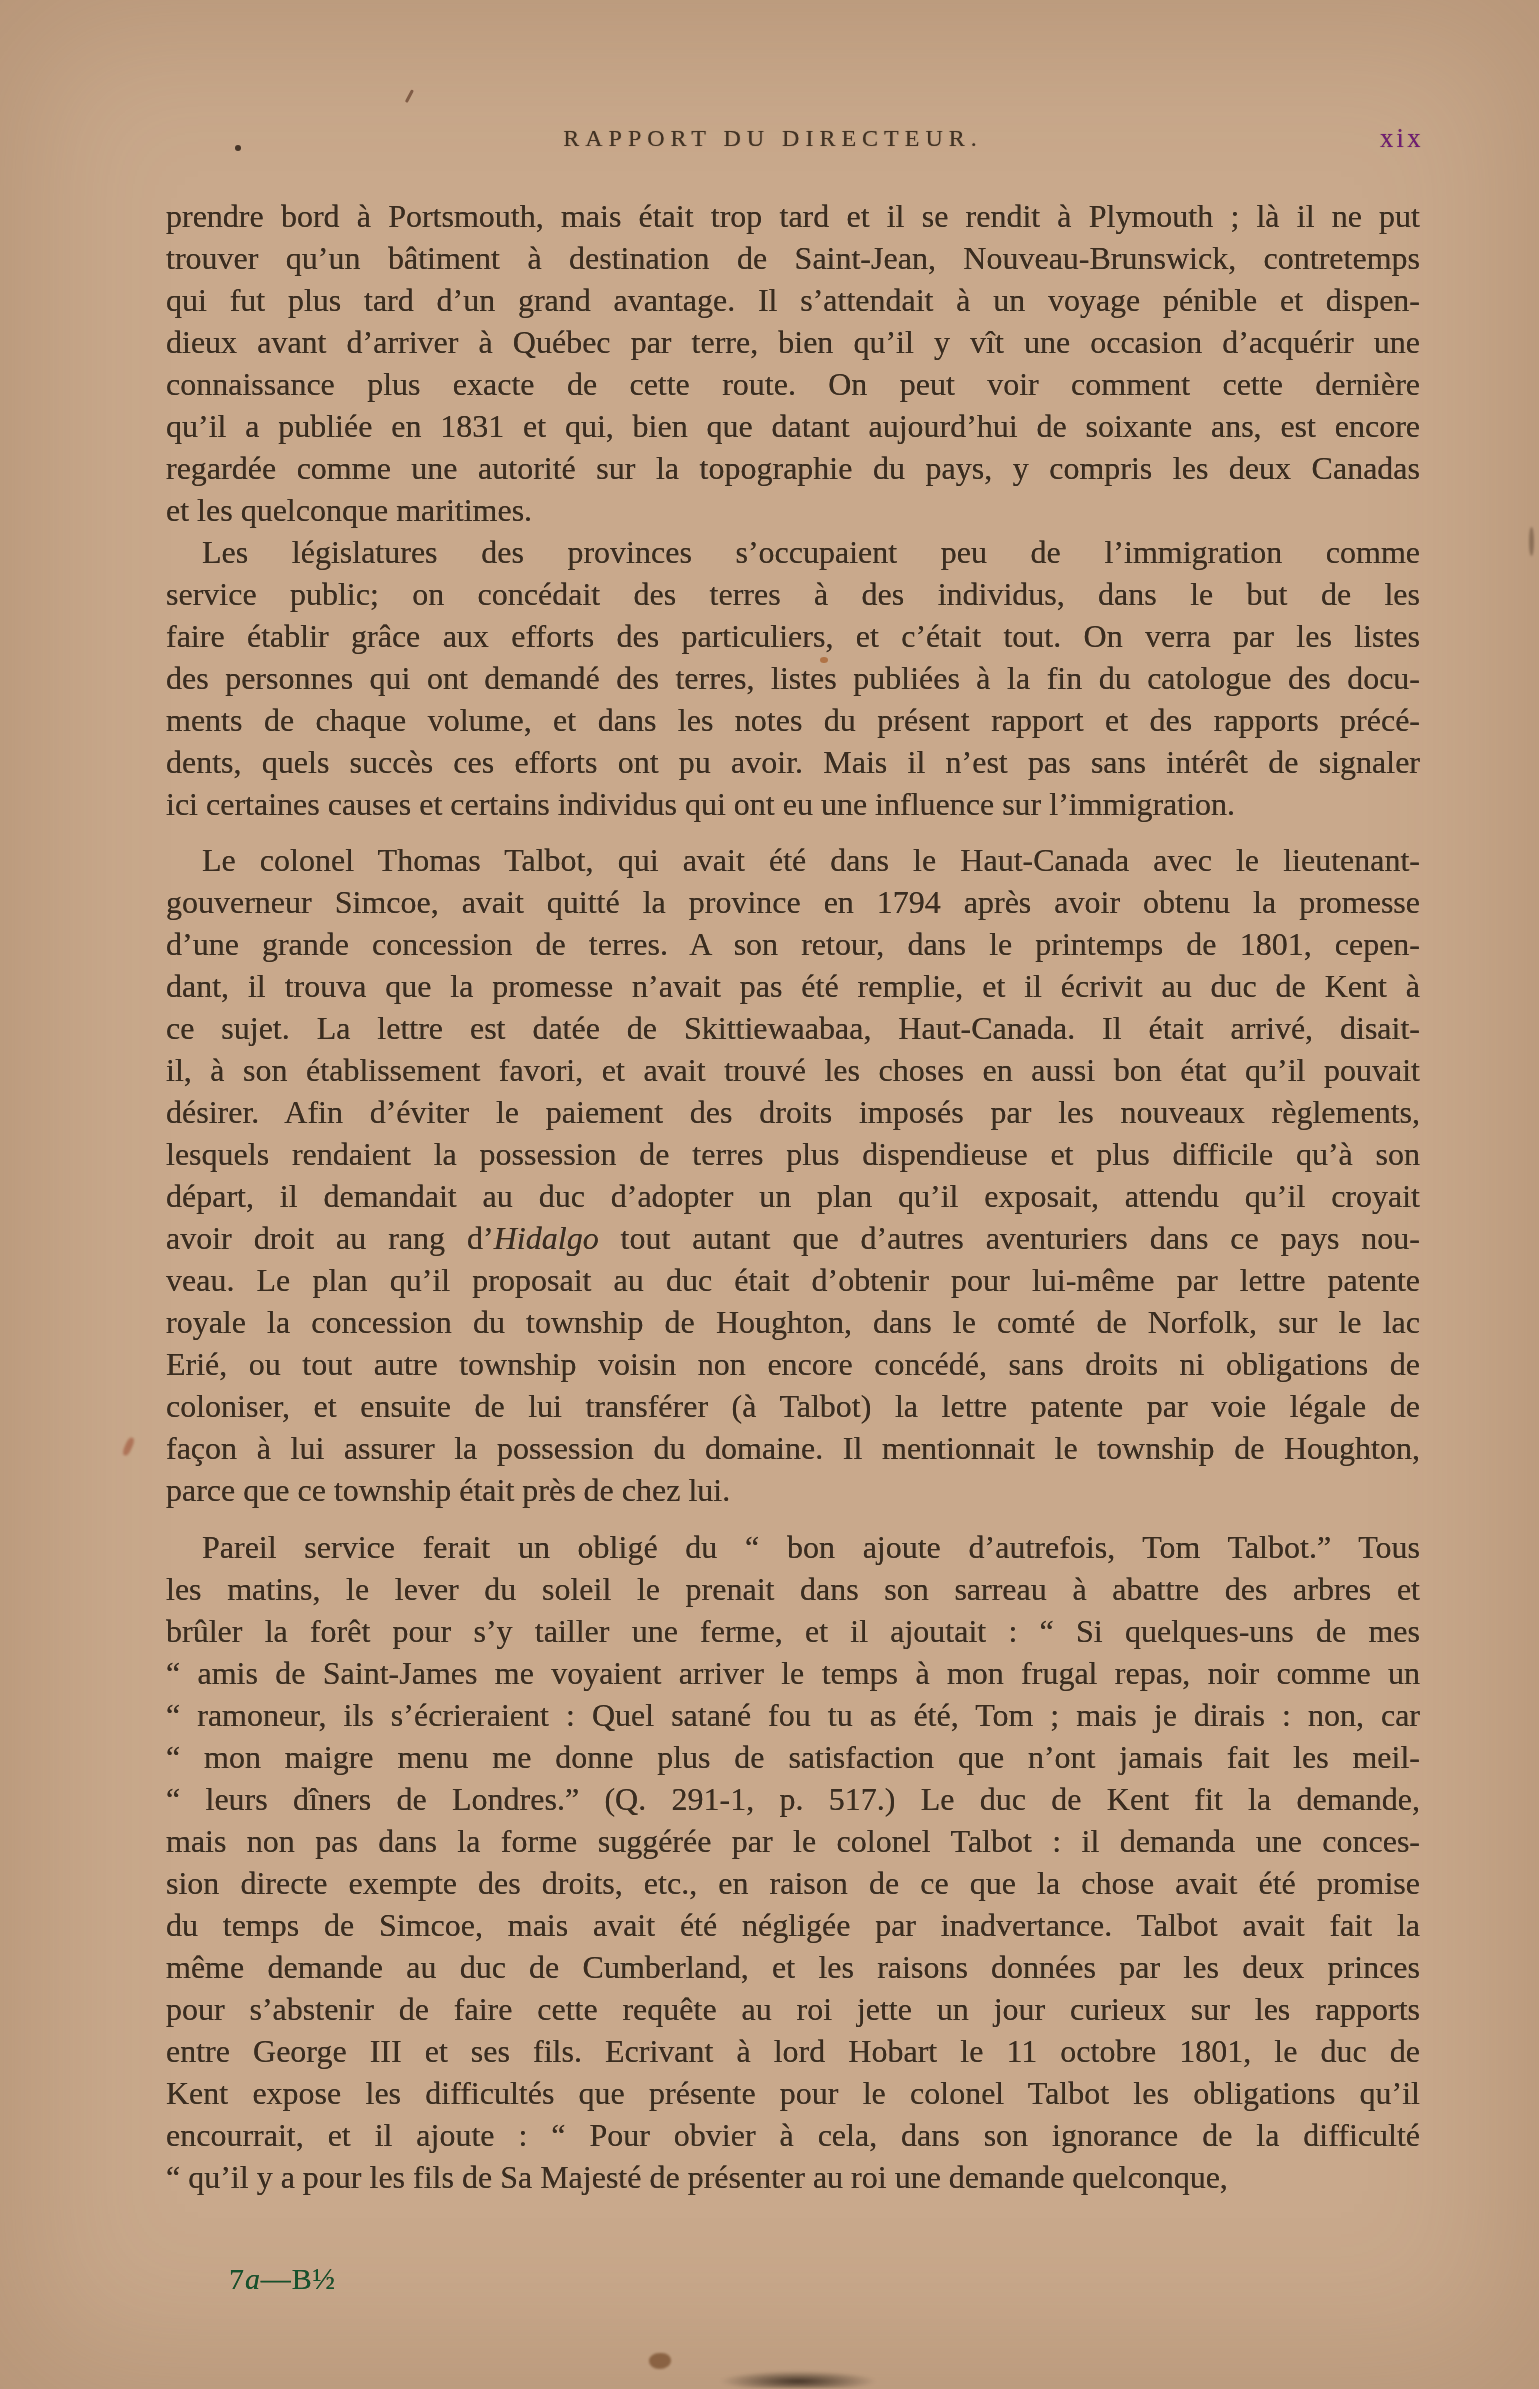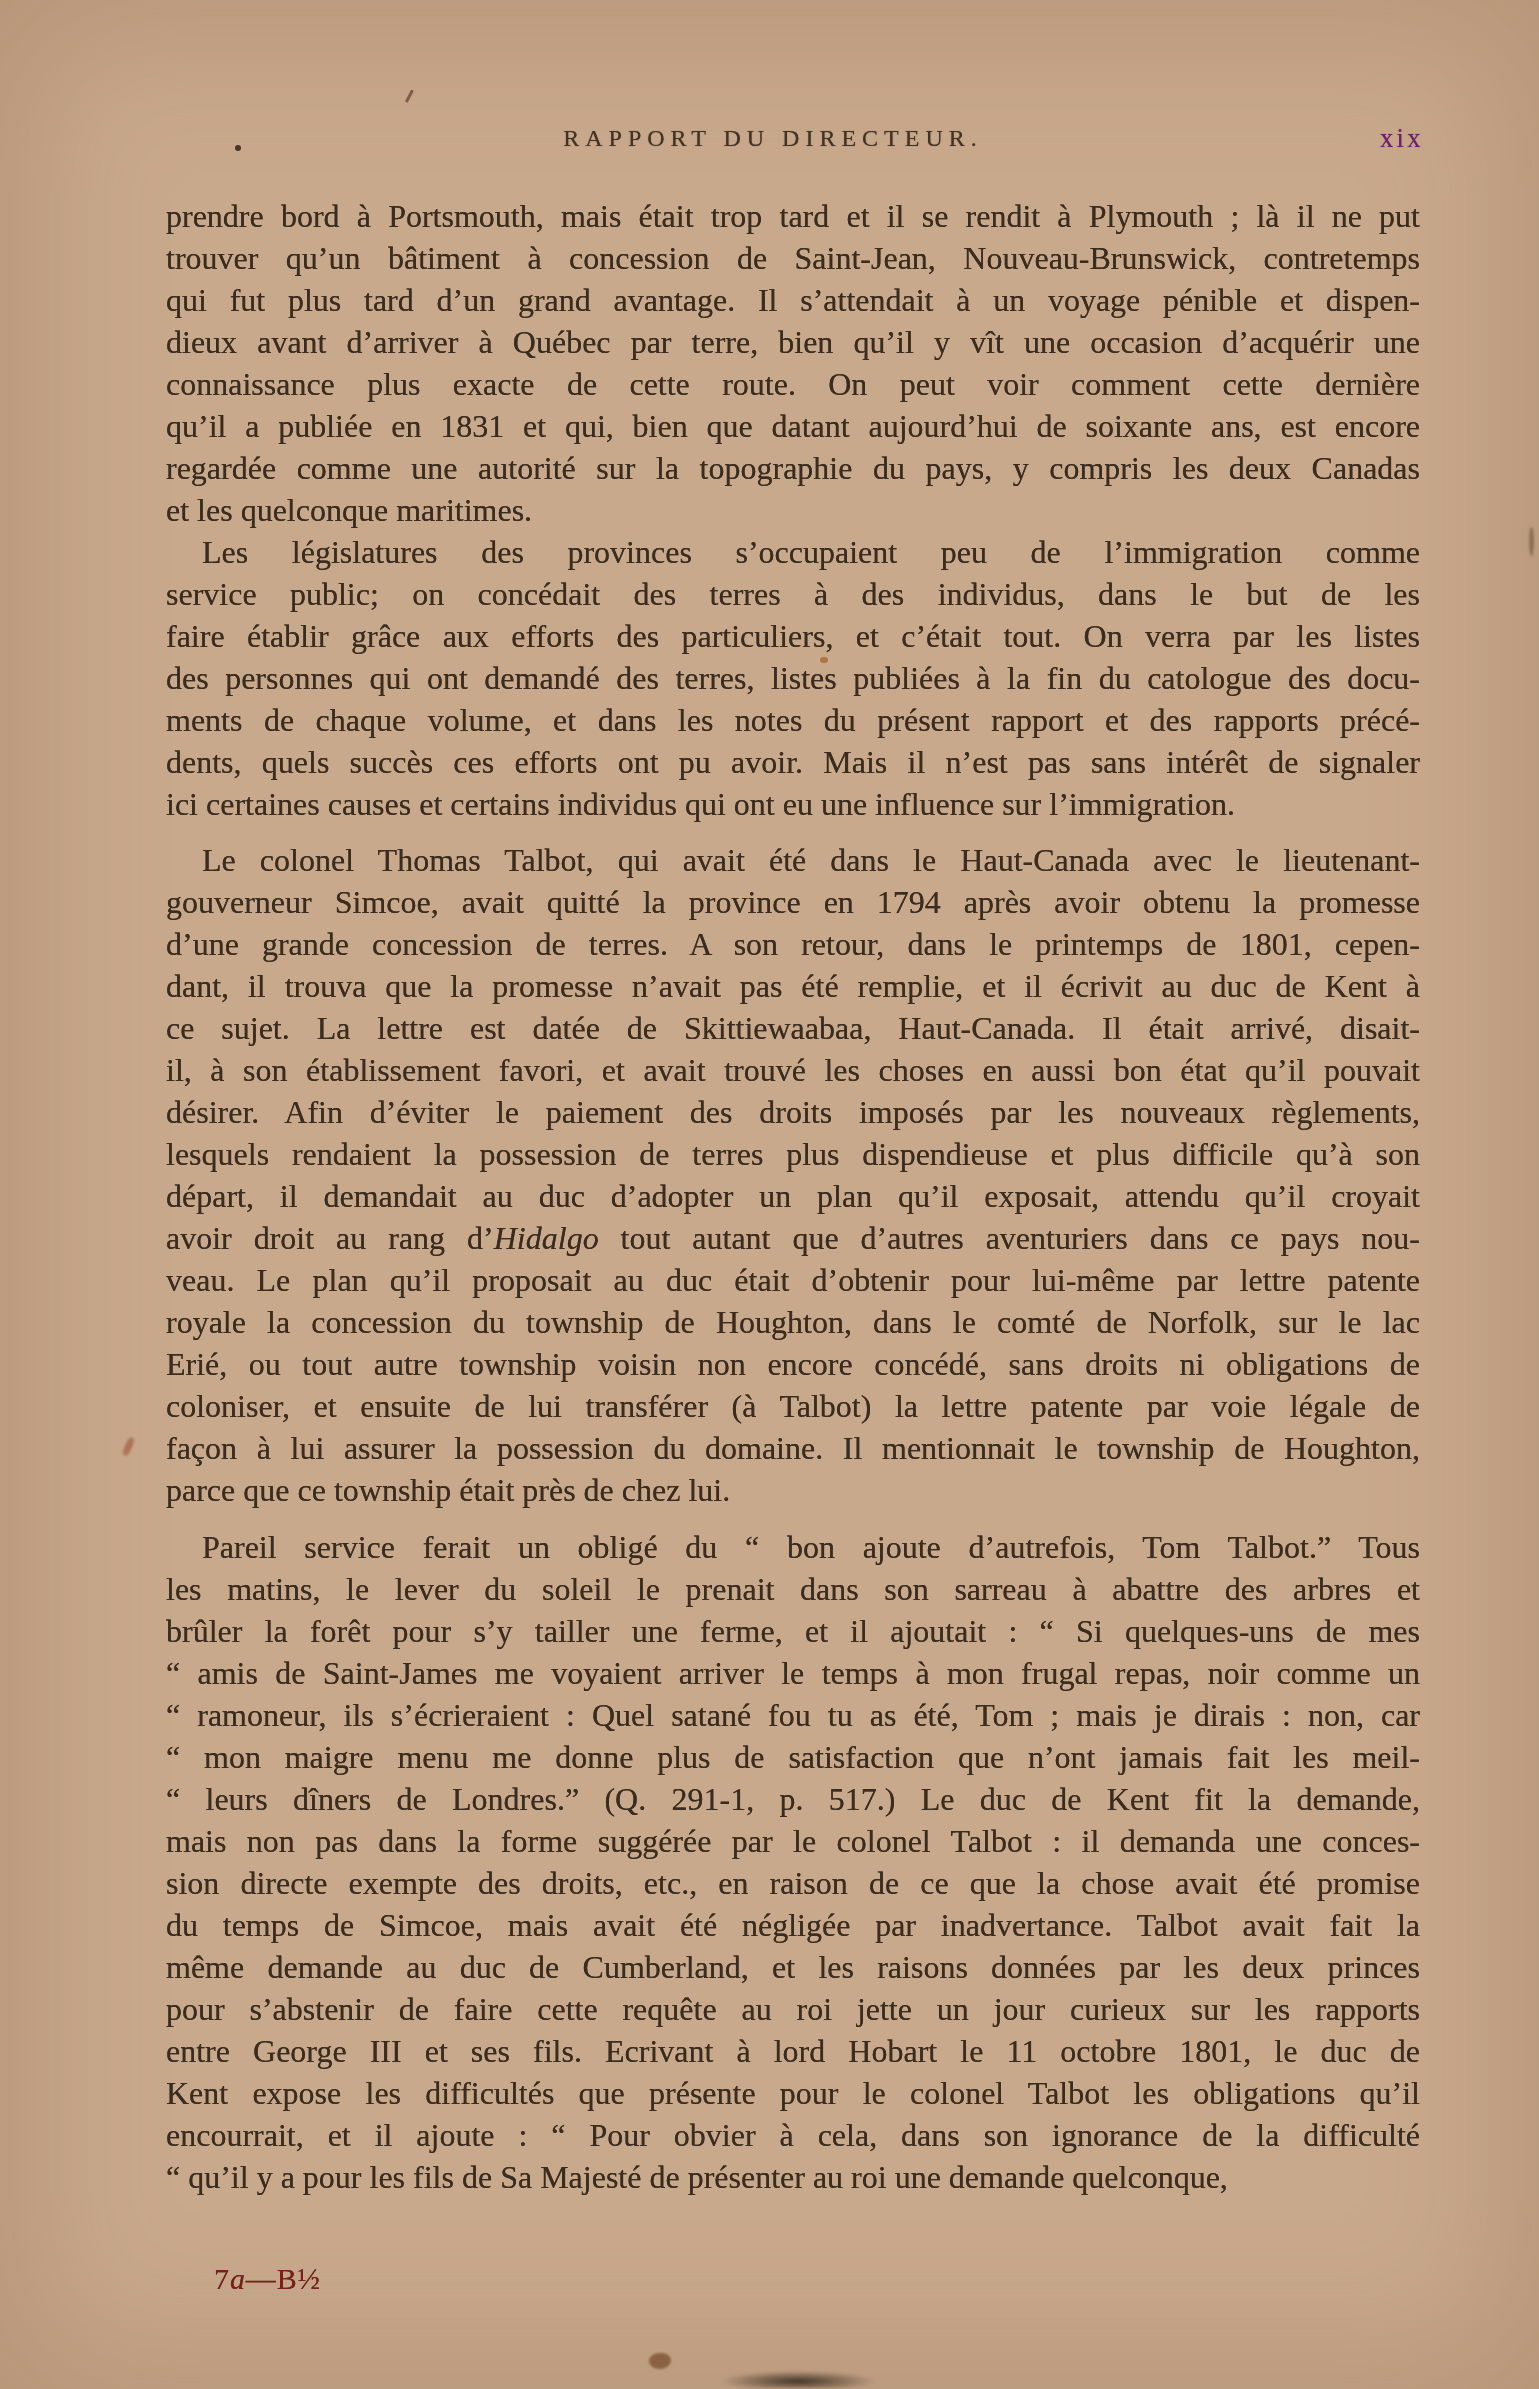--- a/index.html
+++ b/index.html
@@ -60,25 +60,25 @@
   }
   .para { margin: 0; }
   .para.spaced-16 { margin-top: 13.7px; }
   .para.spaced-18 { margin-top: 15.4px; }
   .line { text-align: left; margin-left: 44px; }
   .line.j { text-align: justify; text-align-last: justify; }
   .line.first { text-indent: 36px; }
   
   .footer-sig {
     position: absolute;
-    left: 214px;
+    left: 229px;
     top: 2262px;
     font-size: 30px;
     letter-spacing: 0.9px;
-    color: #7f1d1d;
+    color: #14532d;
     text-shadow: 0 0 0.6px rgba(52, 39, 27, 0.85);
     font-family: Liberation Serif, serif;
   }
   
   .speck { position: absolute; border-radius: 50%; pointer-events: none; }
   .speck-dot   { left: 235px; top: 145px; width: 6px; height: 6px; background: #463528; }
   .speck-slash { left: 408px; top: 89px; width: 2.6px; height: 13.7px; background: #6e4a36; transform: rotate(28deg); border-radius: 1.7px; opacity: .8; }
   .speck-fleck { left: 820px; top: 657px; width: 7.7px; height: 6px; background: #a8622f; opacity: .75; filter: blur(0.4px); }
   .speck-red   { left: 125px; top: 1437px; width: 6.8px; height: 19px; background: #9a4a30; transform: rotate(24deg); opacity: .55; filter: blur(0.9px); border-radius: 40%; }
   .speck-blob  { left: 649px; top: 2353px; width: 22px; height: 16.3px; background: #7d5434; opacity: .8; filter: blur(1.3px); border-radius: 50% 45% 55% 50%; }
@@ -98,21 +98,21 @@
 <div class="page">
 
   <div class="running-head">
     <div class="head-title">RAPPORT DU DIRECTEUR.</div>
     <div class="page-num">xix</div>
   </div>
 
   <div class="body-text">
       <div class="para">
         <div class="line j">prendre bord à Portsmouth, mais était trop tard et il se rendit à Plymouth ; là il ne put</div>
-        <div class="line j">trouver qu’un bâtiment à concession de Saint-Jean, Nouveau-Brunswick, contretemps</div>
+        <div class="line j">trouver qu’un bâtiment à destination de Saint-Jean, Nouveau-Brunswick, contretemps</div>
         <div class="line j">qui fut plus tard d’un grand avantage. Il s’attendait à un voyage pénible et dispen-</div>
         <div class="line j">dieux avant d’arriver à Québec par terre, bien qu’il y vît une occasion d’acquérir une</div>
         <div class="line j">connaissance plus exacte de cette route. On peut voir comment cette dernière</div>
         <div class="line j">qu’il a publiée en 1831 et qui, bien que datant aujourd’hui de soixante ans, est encore</div>
         <div class="line j">regardée comme une autorité sur la topographie du pays, y compris les deux Canadas</div>
         <div class="line">et les quelconque maritimes.</div>
       </div>
       <div class="para">
         <div class="line j first">Les législatures des provinces s’occupaient peu de l’immigration comme</div>
         <div class="line j">service public; on concédait des terres à des individus, dans le but de les</div>

